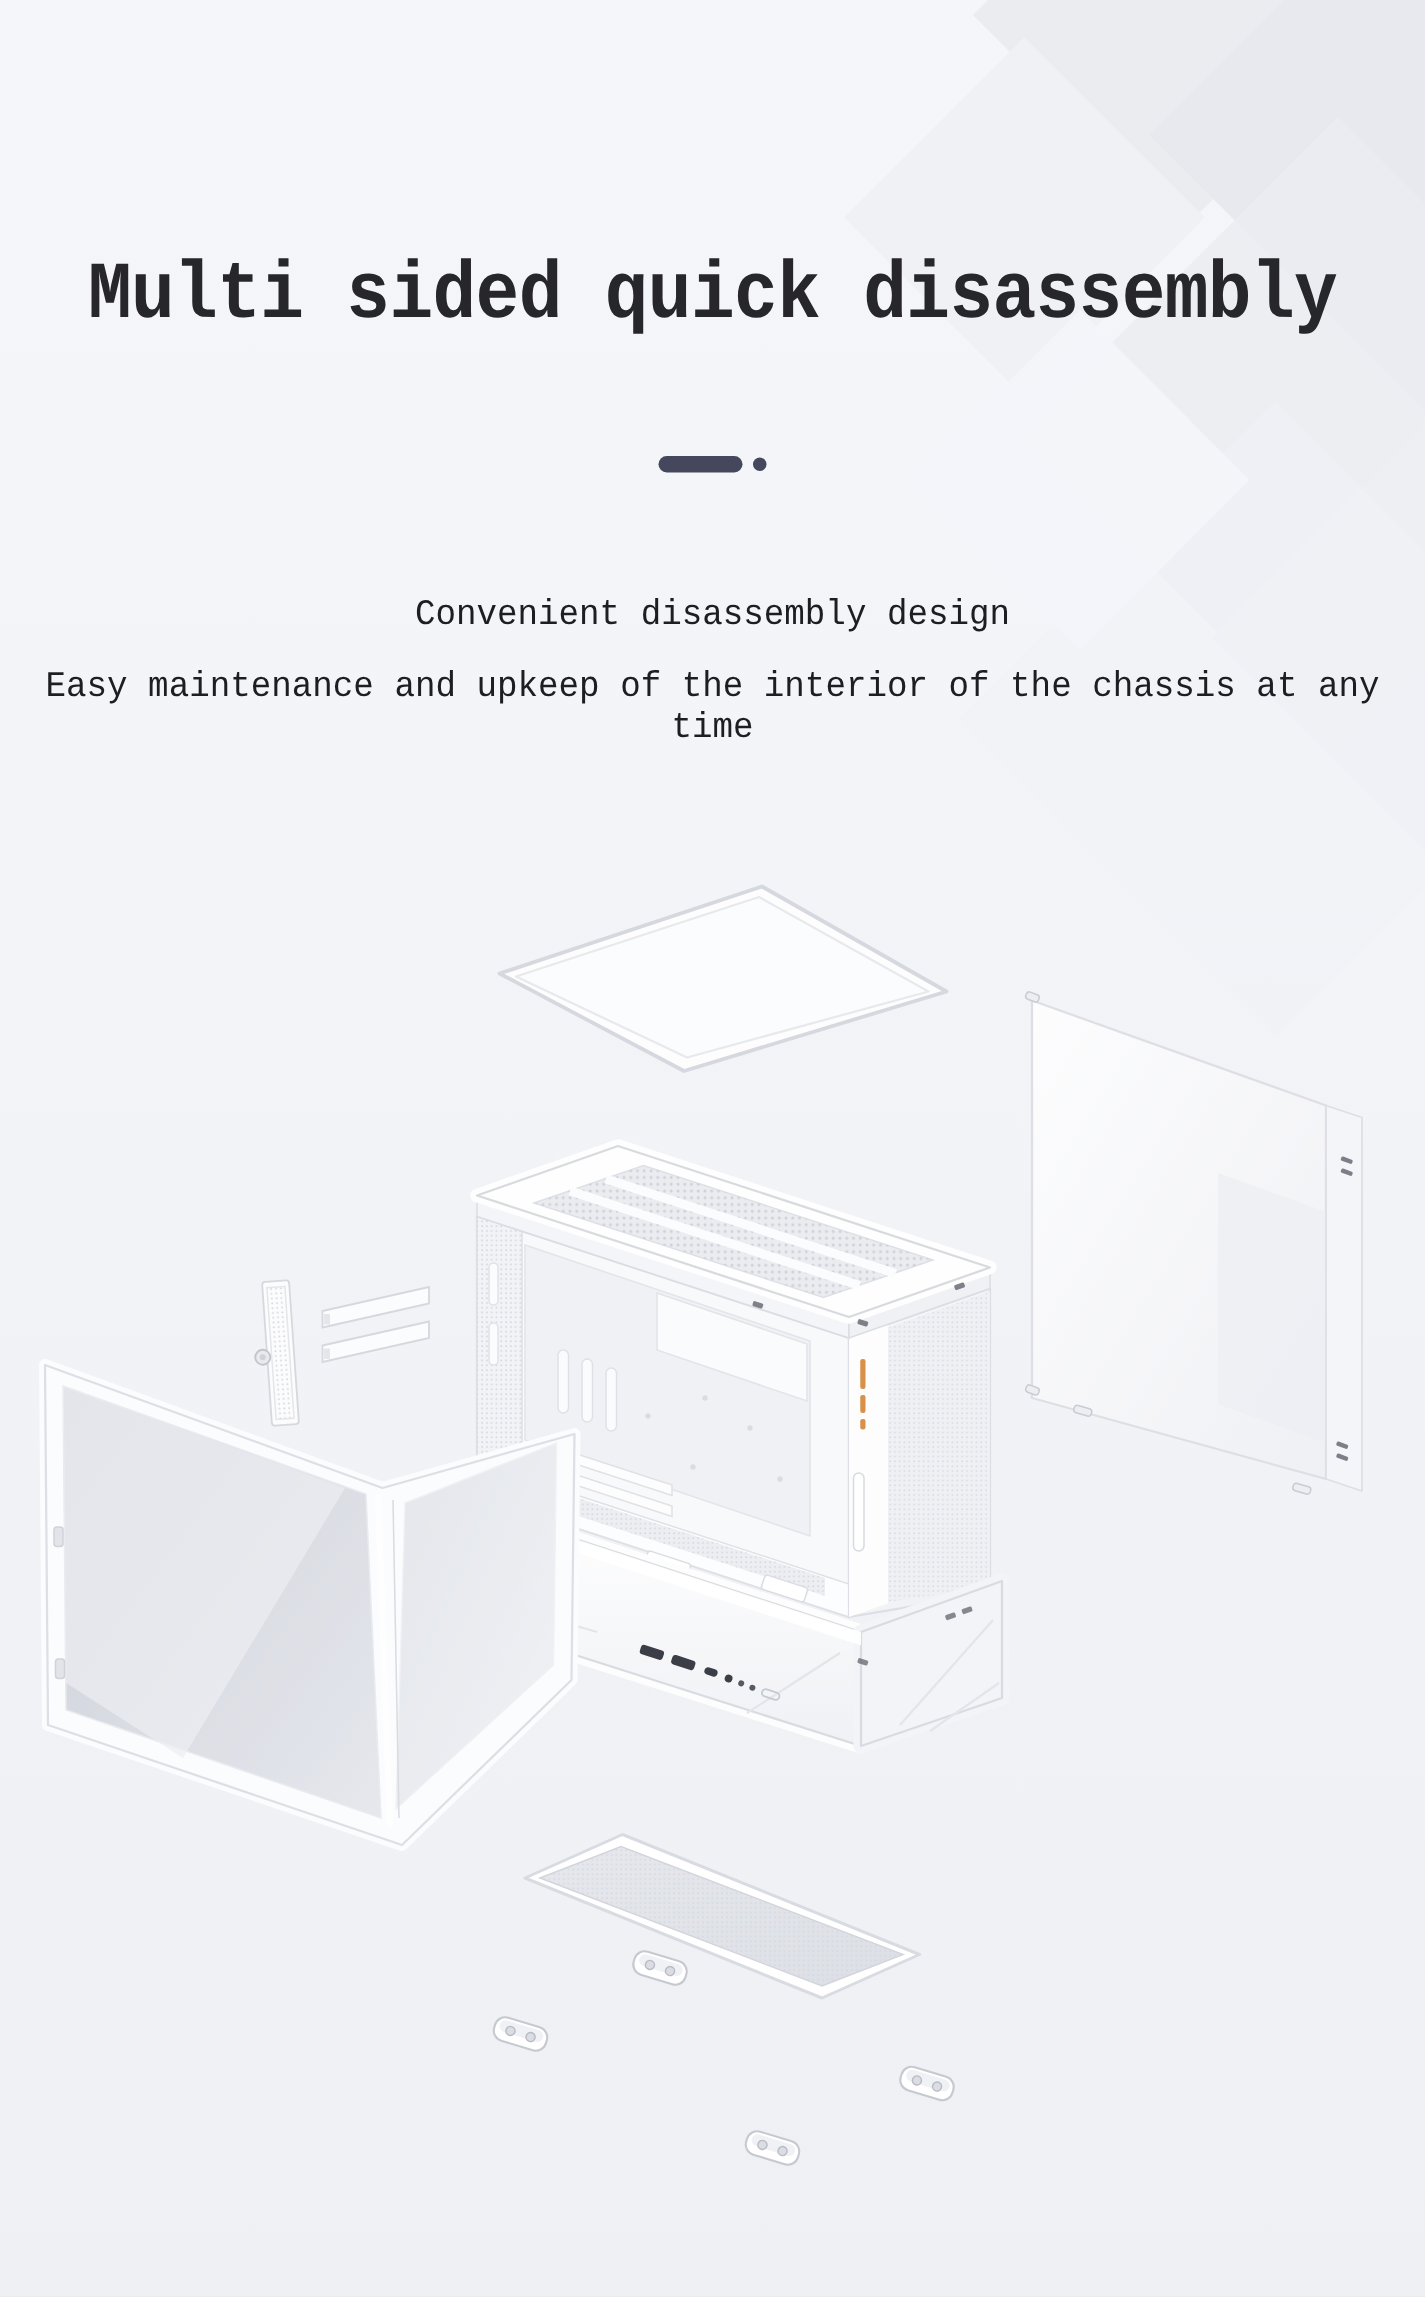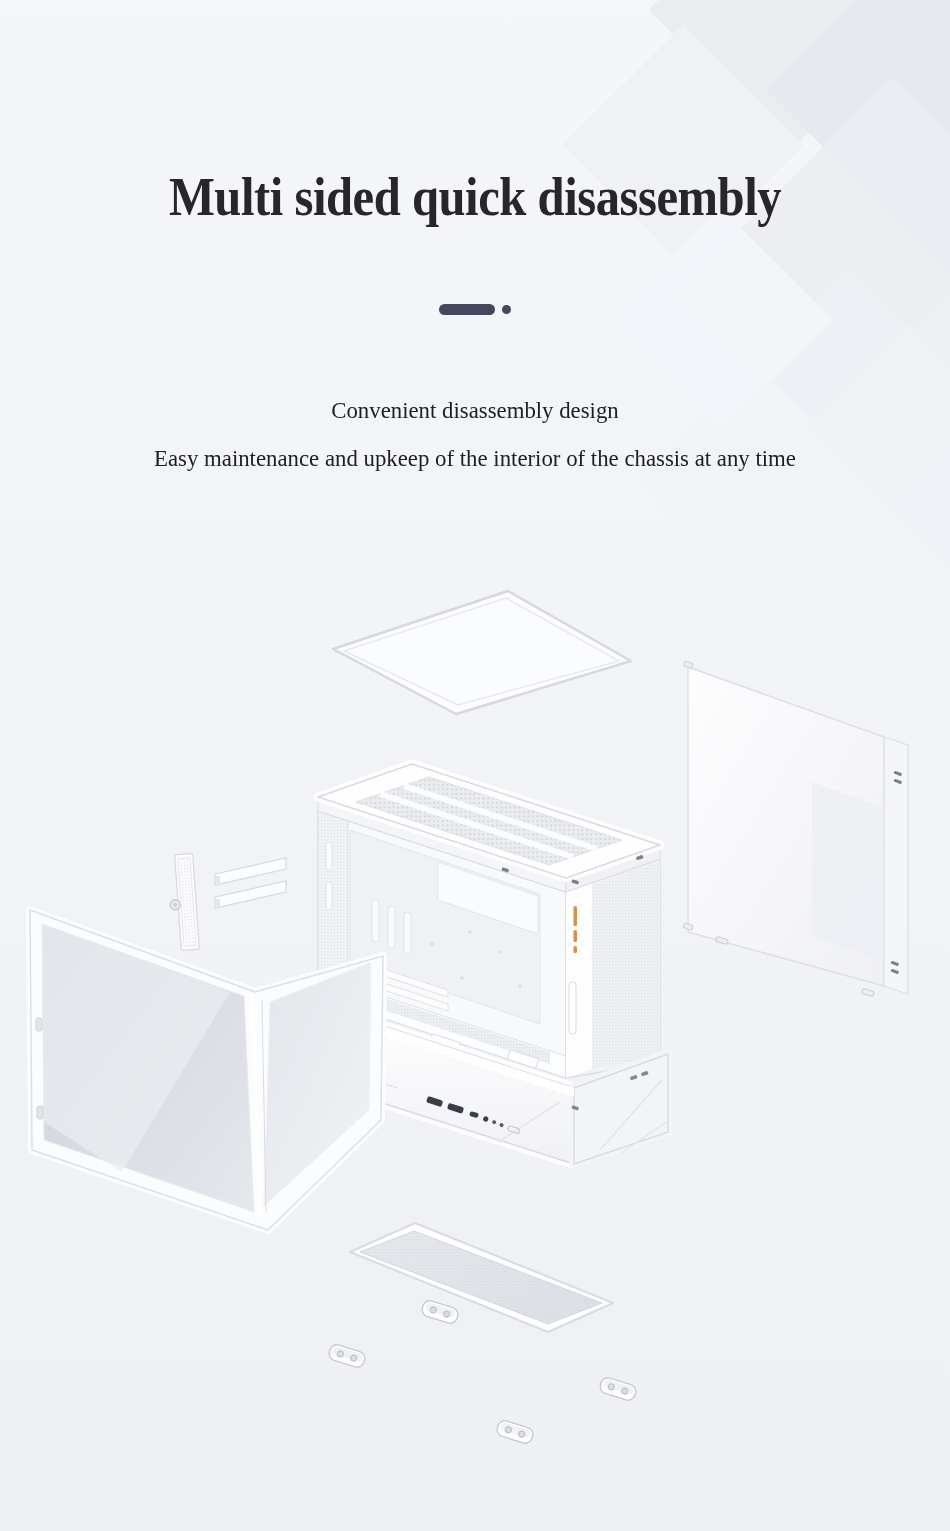--- a/index.html
+++ b/index.html
@@ -1,19 +1,19 @@
 <!DOCTYPE html>
 <html><head>
 <meta charset="utf-8">
 <style>
   html,body{margin:0;padding:0;background:#e9ebef;}
   .stage{
     position:relative;width:950px;height:1531px;overflow:hidden;
     background:linear-gradient(180deg,#f5f6f9 0%,#f3f4f7 38%,#eef0f4 100%);
-    font-family:Liberation Serif, serif;
+    font-family:Liberation Mono, monospace;
   }
   
   .bg{position:absolute;inset:0;z-index:0;}
   .dm{position:absolute;transform:rotate(45deg);}
   .d1{width:200px;height:200px;left:690px;top:-90px;background:#eaecf0;}
   .d2{width:260px;height:260px;left:820px;top:-40px;background:#e7e9ee;}
   .d3{width:170px;height:170px;left:598px;top:60px;background:#eff1f5;}
   .d4{width:300px;height:300px;left:742px;top:140px;background:#eaecf1;opacity:.85;}
   .d5{width:250px;height:250px;left:860px;top:300px;background:#edeff3;opacity:.8;}
   .d6{width:300px;height:300px;left:700px;top:330px;background:#f0f2f6;opacity:.6;}

